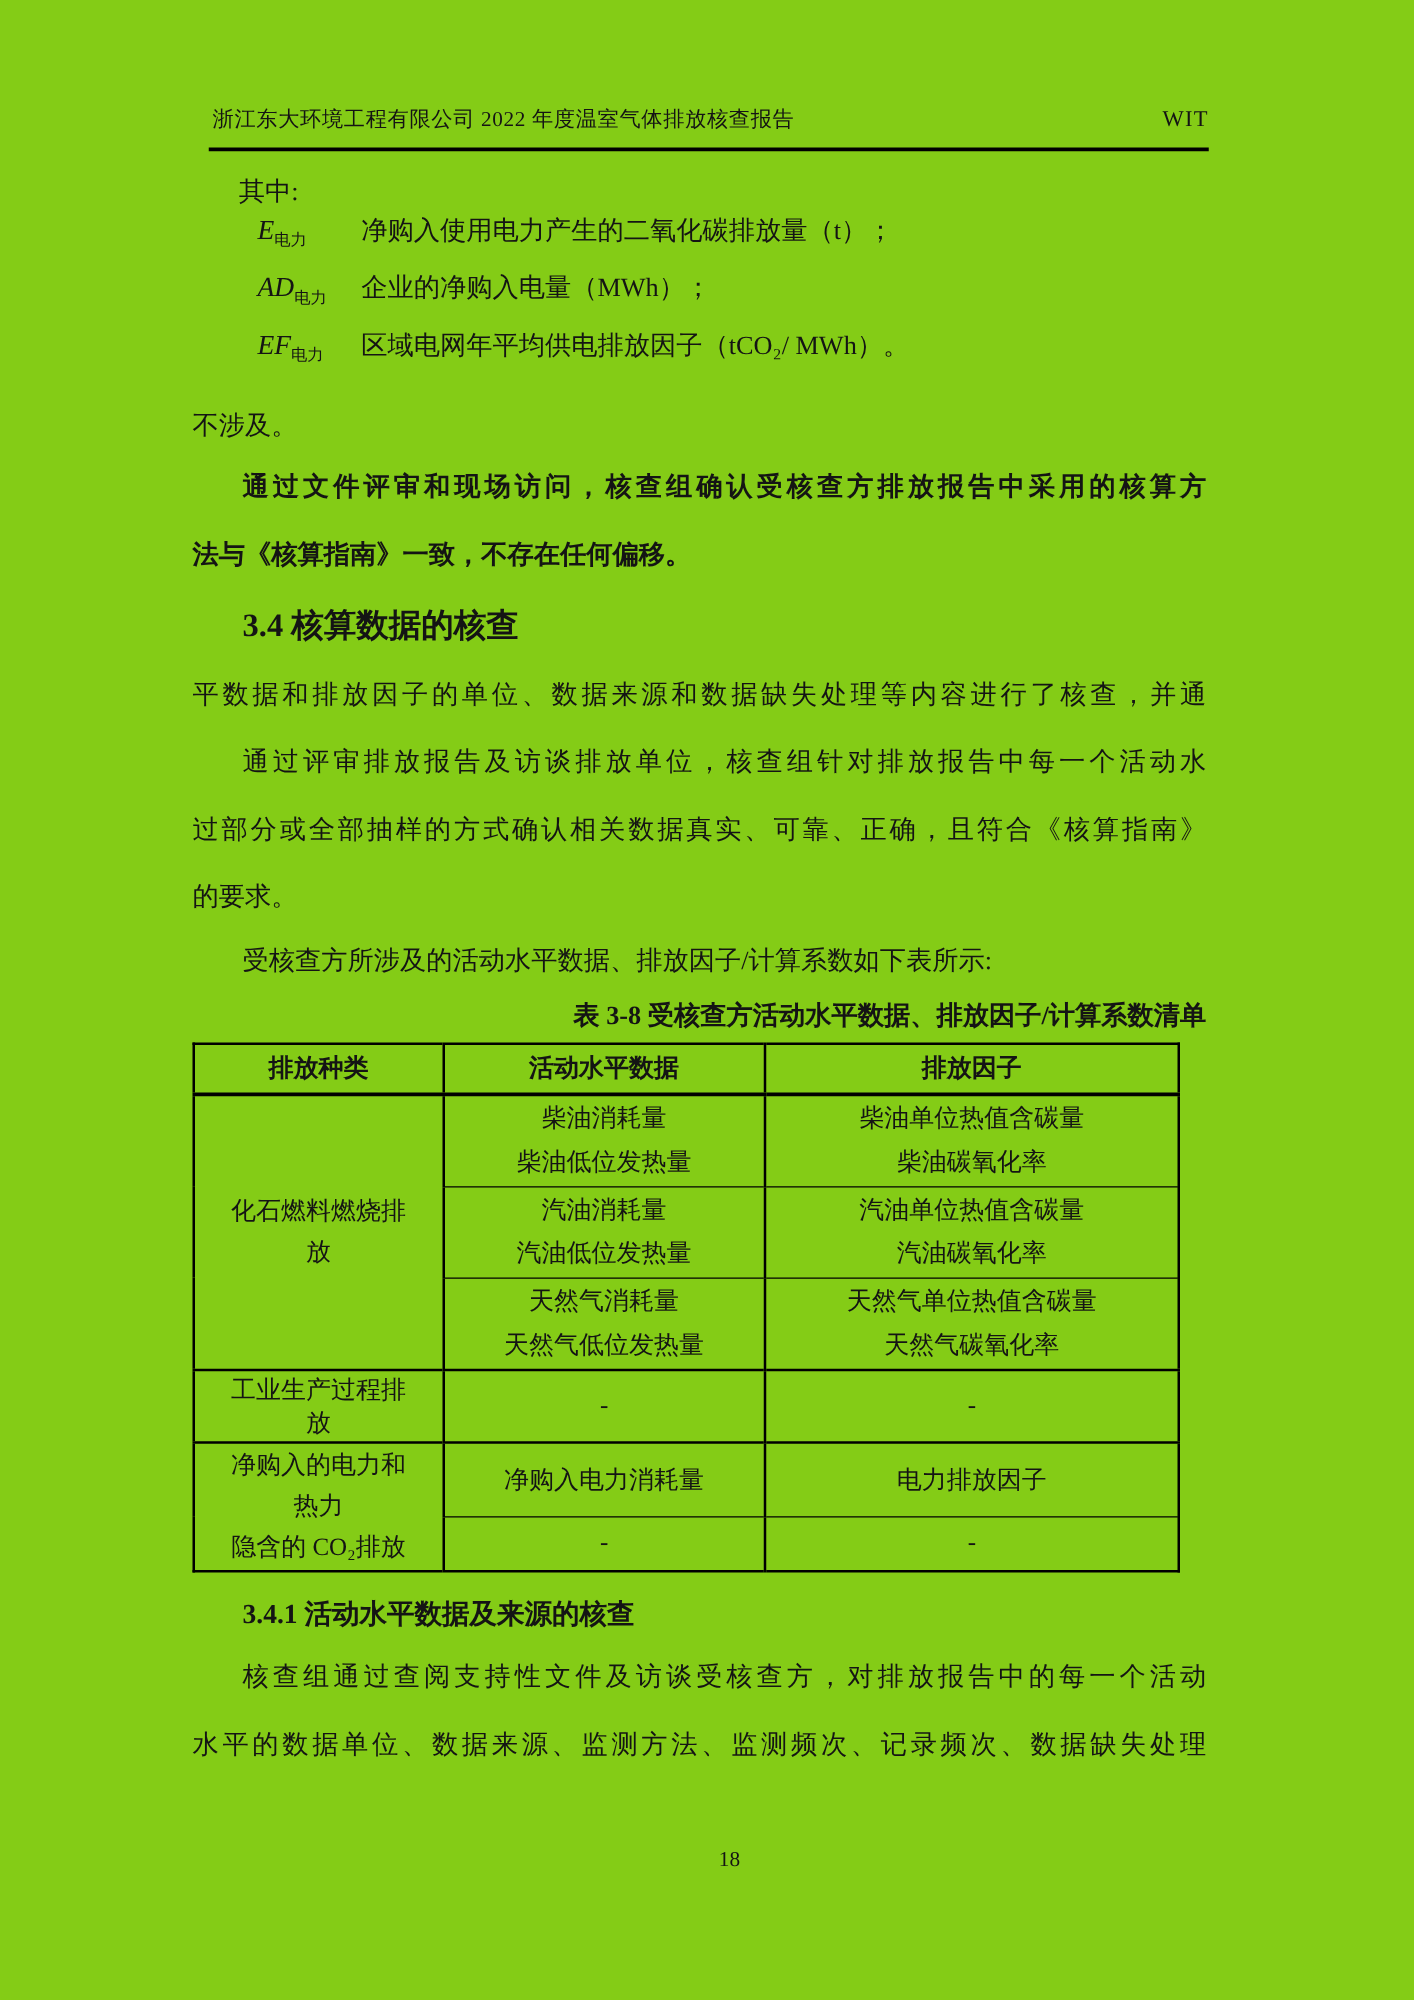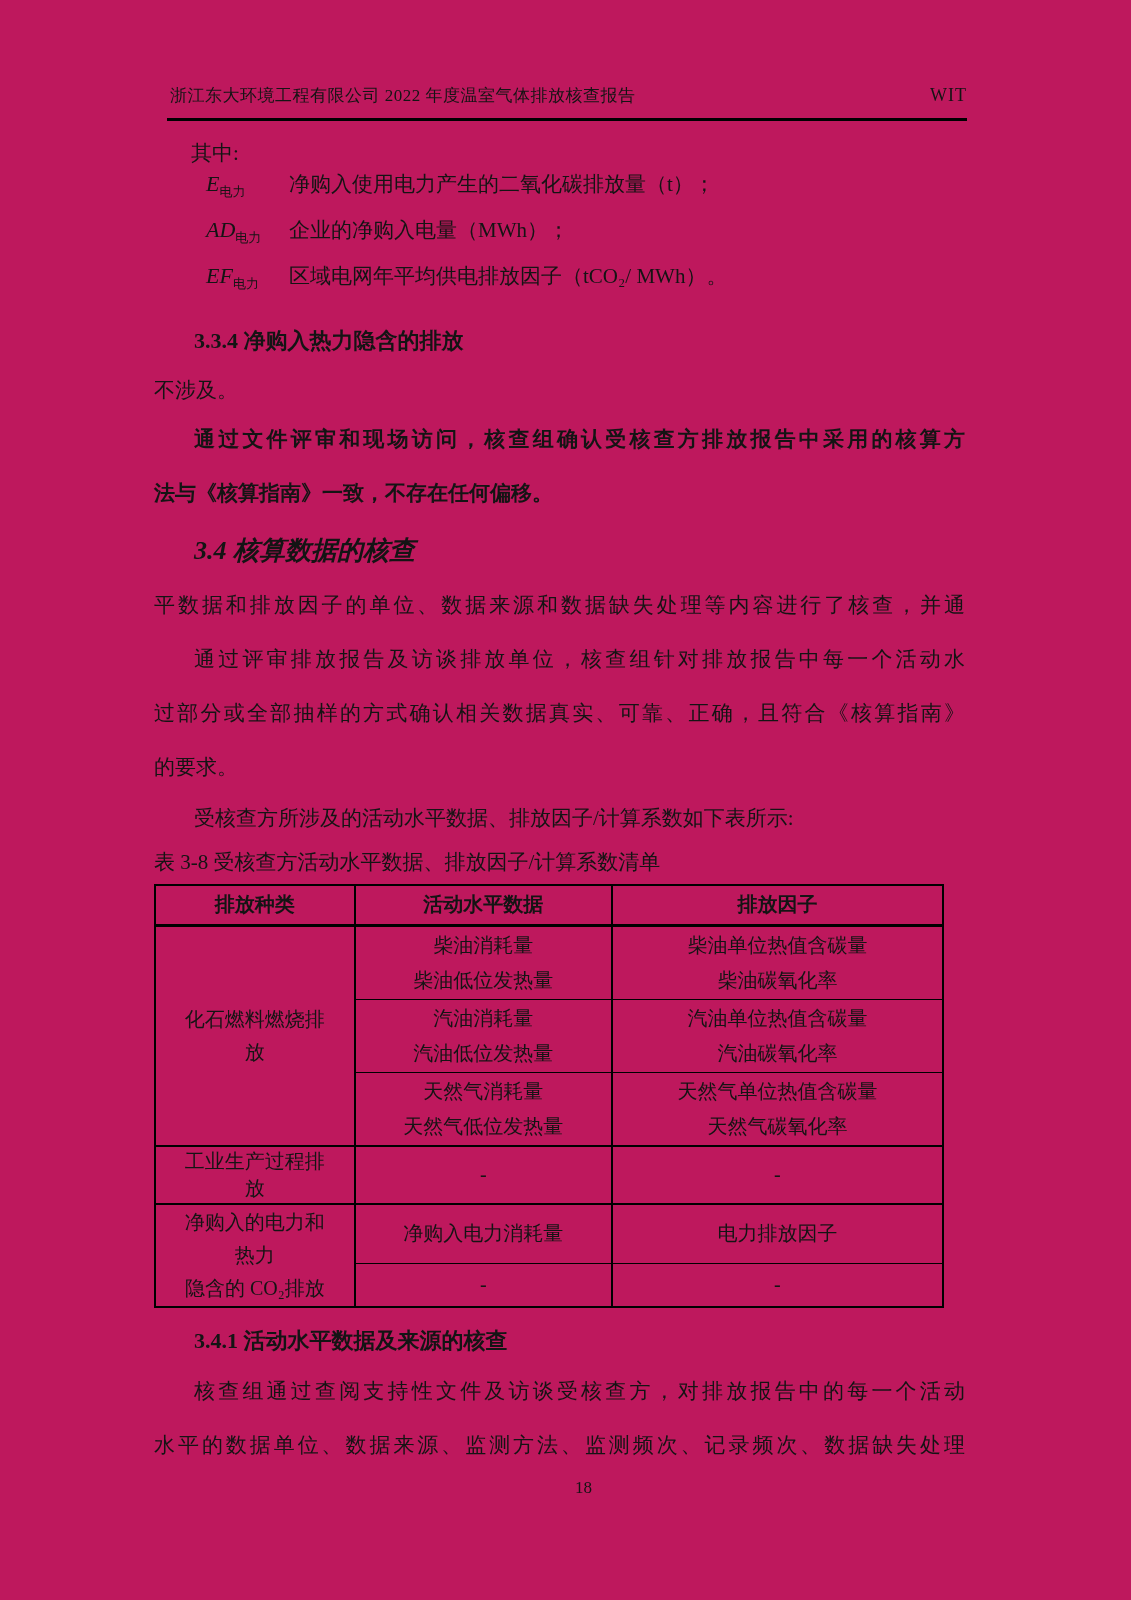--- a/index.html
+++ b/index.html
@@ -2,21 +2,21 @@
 <html><head>
 <meta charset="utf-8">
 <style>
   * { margin: 0; padding: 0; box-sizing: border-box; }
   html, body { background: #e8e8e8; }
   .page {
     position: relative;
     width: 1131px;
     height: 1600px;
     margin: 0 auto;
-    background: #be185d;
+    background: #84cc16;
     font-family: "Liberation Serif", "DejaVu Serif", serif;
     color: #141414;
     overflow: hidden;
   }
   
   .running-header {
     position: absolute;
     top: 84px; left: 170px; right: 164px;
     display: flex;
     justify-content: space-between;
@@ -59,28 +59,28 @@
   .para { margin-top: 6px; }
   .jl { line-height: 54px; text-align: justify; text-align-last: justify; }
   .jl.jl-end { text-align: left; text-align-last: left; }
   .ind { text-indent: 40px; }
   .bold-para { font-weight: 700; }
   .h-main {
     font-size: 26px;
     font-weight: 700;
     padding-left: 40px;
     margin-top: 10px;
-    height: 42px; line-height: 42px; font-style: italic;
+    height: 42px; line-height: 42px;
   }
   .intro-line { margin-top: 2px; height: 44px; line-height: 44px; padding-left: 40px; }
   .table-title {
     margin-top: 2px;
     height: 40px; line-height: 40px;
-    text-align: left;
-    font-weight: 400;
+    text-align: right;
+    font-weight: 700;
     font-size: 21px;
   }
   
   table.t {
     margin-top: 2px;
     width: 790px;
     border-collapse: collapse;
     border: 2px solid #000;
     font-size: 20px;
   }
@@ -138,21 +138,20 @@
     </div>
     <div class="formula-row">
       <span class="formula-term"><i>AD</i><sub>电力</sub></span>
       <span class="formula-desc">企业的净购入电量（MWh）；</span>
     </div>
     <div class="formula-row">
       <span class="formula-term"><i>EF</i><sub>电力</sub></span>
       <span class="formula-desc">区域电网年平均供电排放因子（tCO₂/ MWh）。</span>
     </div>
 
-    <div class="h-sub">3.3.4 净购入热力隐含的排放</div>
     <div class="p-simple">不涉及。</div>
 
     <div class="para bold-para">
       <div class="jl ind">通过文件评审和现场访问，核查组确认受核查方排放报告中采用的核算方</div>
       <div class="jl jl-end">法与《核算指南》一致，不存在任何偏移。</div>
     </div>
 
     <div class="h-main">3.4 核算数据的核查</div>
 
     <div class="para">

